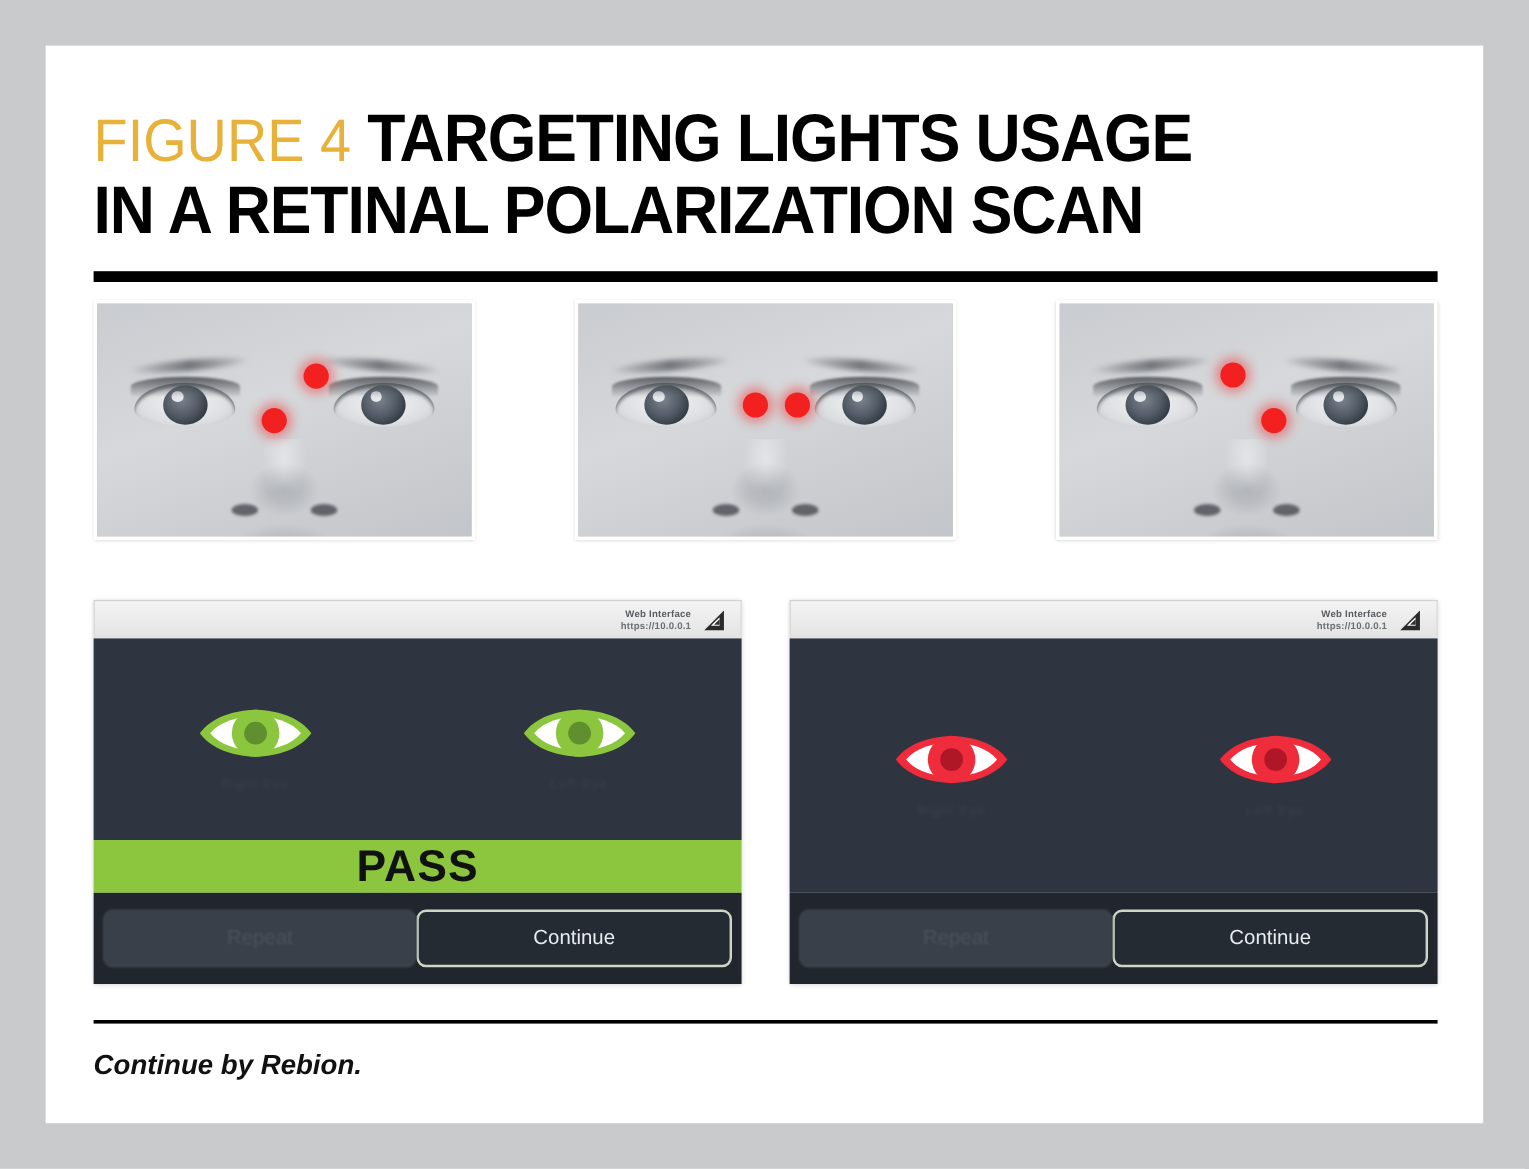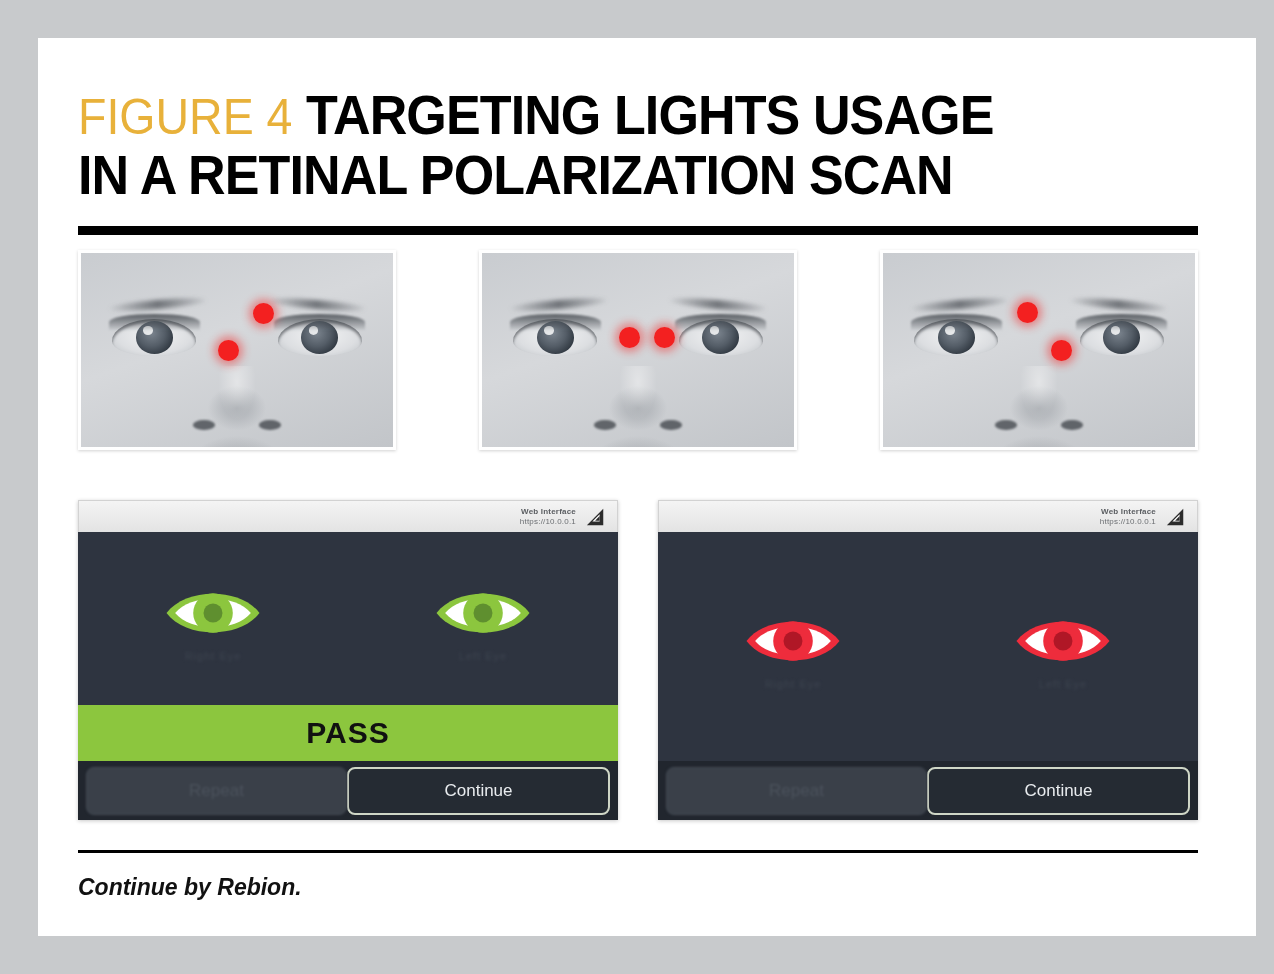--- a/index.html
+++ b/index.html
@@ -7,21 +7,20 @@
     width:1274px;height:974px;
     background:#c8cacc;
     font-family:"Liberation Sans", sans-serif;
     overflow:hidden;
   }
   .page{
     position:absolute;
     left:38px;top:38px;
     width:1198px;height:898px;
     background:#ffffff;
-    padding-left:20px;
   }
 
   
   .title-block{
     position:absolute;left:40px;top:48px;width:1120px;
   }
   .title-line{
     font-weight:bold;
     font-size:56px;
     line-height:58px;
@@ -141,21 +140,21 @@
     padding-right:10px;
     gap:9px;
   }
   .hdr-text{
     text-align:right;
     line-height:10px;
     color:#5a5d61;
     filter:blur(0.65px);
   }
   .hdr-text div{font-size:8px;font-weight:bold;letter-spacing:0.2px;}
-  .hdr-text div:last-child{font-weight:normal;color:#6b6e72;}
+  .hdr-text div:last-child{font-weight:bold;color:#6b6e72;}
   .signal-icon{
     width:22px;height:20px;display:block;
     filter:blur(0.35px);
   }
   .device-body{
     flex:1;
     background:#2e3440;
     display:flex;align-items:center;justify-content:space-around;
     padding-top:8px;
     box-sizing:border-box;
@@ -166,27 +165,27 @@
   }
   .eye-icon{width:104px;height:62px;display:block;}
   .eye-caption{
     font-size:11px;
     color:#3d444f;
     filter:blur(1.6px);
     letter-spacing:1px;
     height:13px;
   }
   .status-banner{
-    height:56px;
+    height:44px;
     display:flex;align-items:center;justify-content:center;
-    font-size:30px;font-weight:bold;color:#111111;
+    font-size:37px;font-weight:bold;color:#111111;
     letter-spacing:1px;
   }
   .device-footer{
-    height:59px;
+    height:76px;
     background:#21262e;
     display:flex;align-items:center;
     padding:0 8px;
     box-sizing:border-box;
   }
   .btn{
     flex:1;height:48px;
     border-radius:8px;
     display:flex;align-items:center;justify-content:center;
     font-size:17px;

